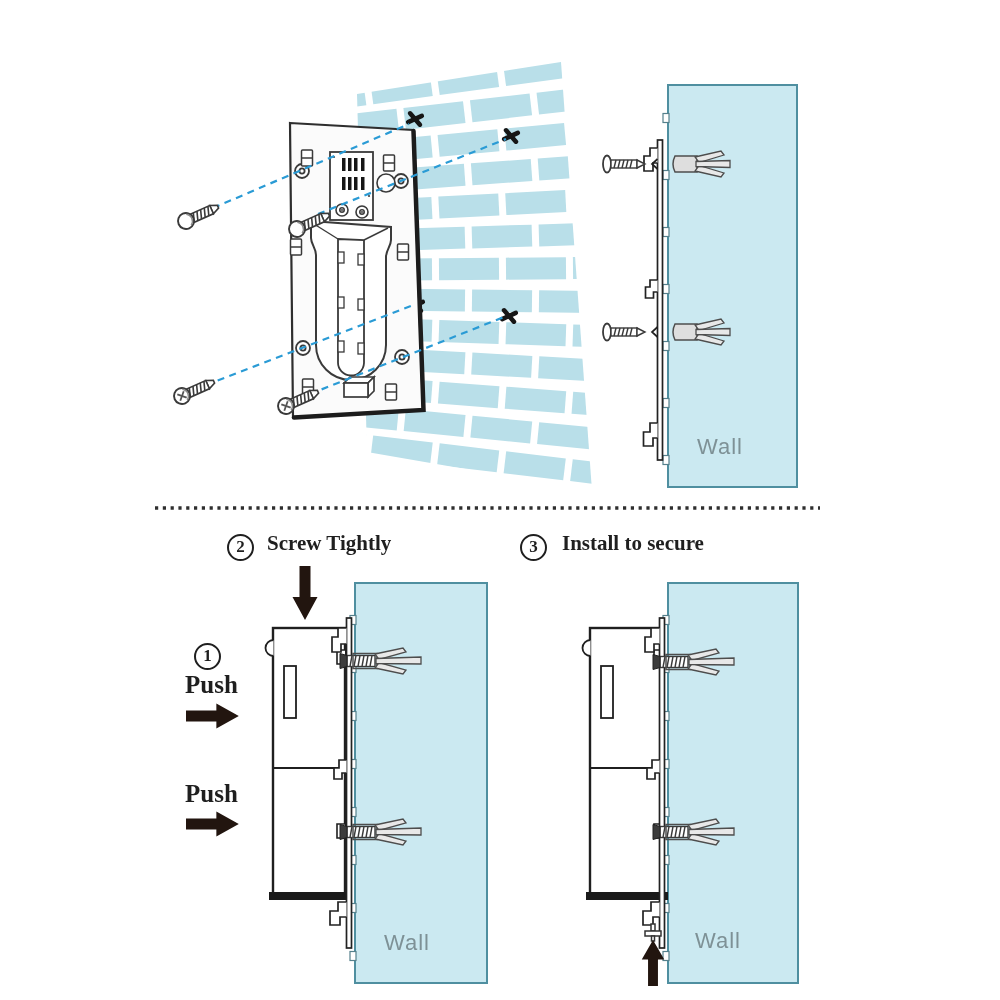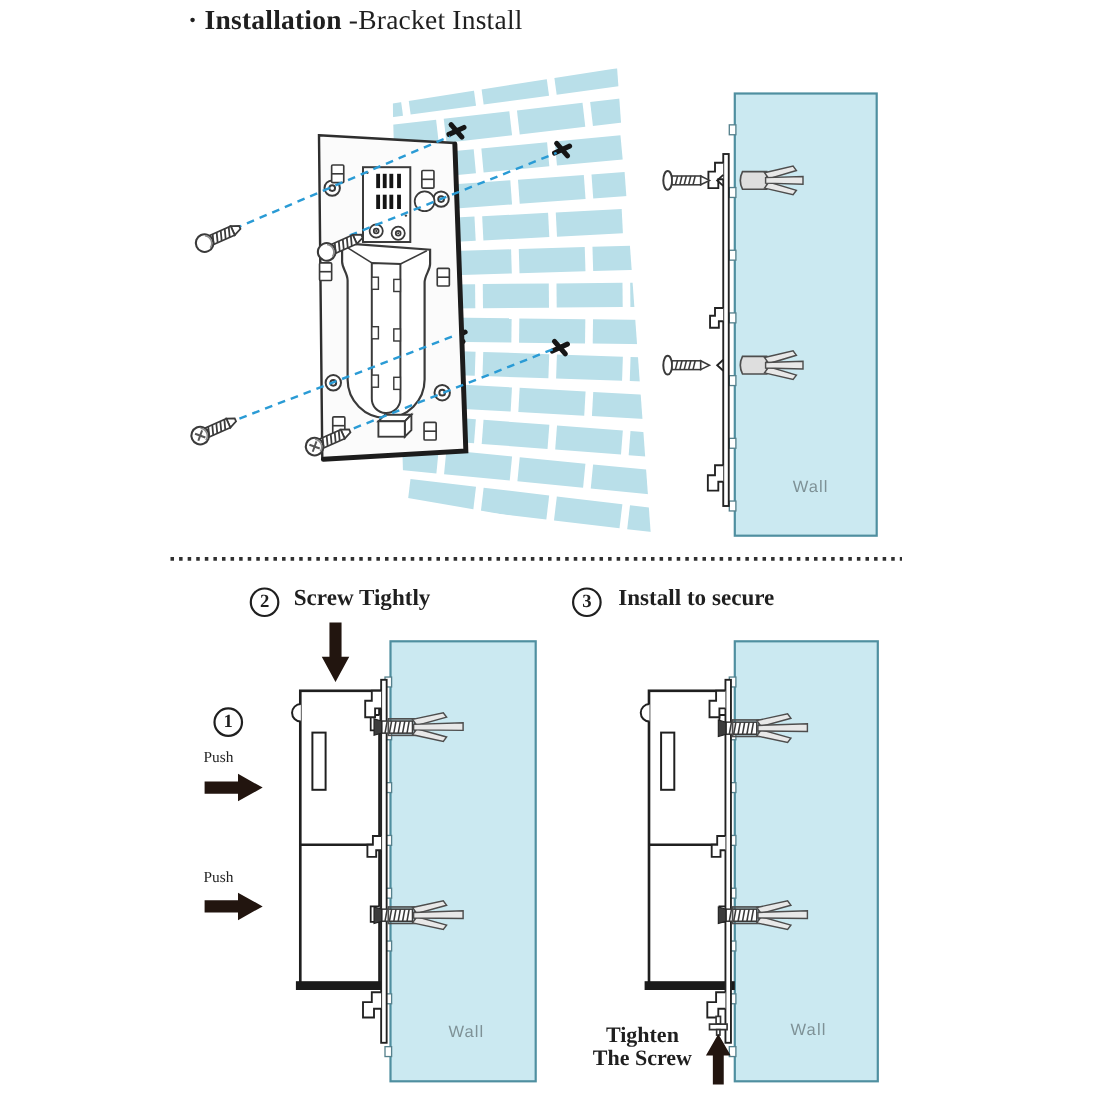--- a/index.html
+++ b/index.html
@@ -5,25 +5,25 @@
   html,body{margin:0;padding:0;background:#fff;}
   .canvas{position:relative;width:1000px;height:1000px;background:#ffffff;overflow:hidden;
           font-family:"Liberation Serif","DejaVu Serif",serif;color:#1f1f1f;}
   .canvas svg.diagram{position:absolute;left:0;top:0;}
   .txt{position:absolute;white-space:nowrap;}
   .title{left:171px;top:5px;font-size:25px;letter-spacing:0.2px;}
   .title .t-bold{font-weight:bold;}
   .step-circle{position:absolute;width:27px;height:27px;border:2.6px solid #1f1f1f;border-radius:50%;
                box-sizing:border-box;text-align:center;line-height:22px;font-size:17px;font-weight:bold;}
   .step-label{font-size:21px;font-weight:600;}
-  .push-label{font-size:14px;font-weight:400;margin-top:11px;}
+  .push-label{font-size:25px;font-weight:700;}
   .tighten-note{position:absolute;left:528px;top:931px;width:112px;text-align:center;
                 font-size:20px;font-weight:600;line-height:1.06;white-space:nowrap;}
-  .wall-label{position:absolute;width:80px;text-align:center;font-family:"Liberation Sans","DejaVu Sans",sans-serif;
-              font-size:15px;color:#7e9196;letter-spacing:1px;}
+  .wall-label{position:absolute;width:80px;font-family:"Liberation Sans","DejaVu Sans",sans-serif;
+              font-size:22px;color:#7e9196;letter-spacing:1px;}
 </style>
 </head>
 <body>
 
 <div class="canvas">
 
 <svg class="diagram" width="1000" height="1000" viewBox="0 0 1000 1000">
   <defs>
     <clipPath id="brickclip">
       <path d="M357,94 L561,62 L592,491 L367,452 Z"></path>
@@ -397,34 +397,29 @@
     <use href="#anchor-screwed" transform="translate(664,832)"></use>
     <g transform="translate(653,924)" fill="#fff" stroke="#333" stroke-width="1.5">
       <rect x="-2" y="0" width="4" height="7"></rect>
       <path d="M-8,7 L8,7 L8,12 L-8,12 Z"></path>
       <rect x="-1.5" y="12" width="3" height="5"></rect>
     </g>
     <use href="#arrow-r" transform="translate(653,986) rotate(-90) scale(1.15,0.9)"></use>
   </g>
 </svg>
 
-<div class="txt title"><span class="t-bold">· Installation</span><span> -Bracket Install</span></div>
 
 <div class="step-circle" style="left:227px;top:534px">2</div>
 <div class="txt step-label" style="left:267px;top:531px">Screw Tightly</div>
 
 <div class="step-circle" style="left:520px;top:534px">3</div>
 <div class="txt step-label" style="left:562px;top:531px">Install to secure</div>
 
 <div class="step-circle" style="left:194px;top:643px">1</div>
 <div class="txt push-label" style="left:185px;top:671px">Push</div>
 <div class="txt push-label" style="left:185px;top:780px">Push</div>
 
-<div class="tighten-note">
-  <div>Tighten</div>
-  <div>The Screw</div>
-</div>
 
 <div class="wall-label" style="left:697px;top:434px">Wall</div>
 <div class="wall-label" style="left:384px;top:930px">Wall</div>
 <div class="wall-label" style="left:695px;top:928px">Wall</div>
 
 </div>
 
 </body></html>

